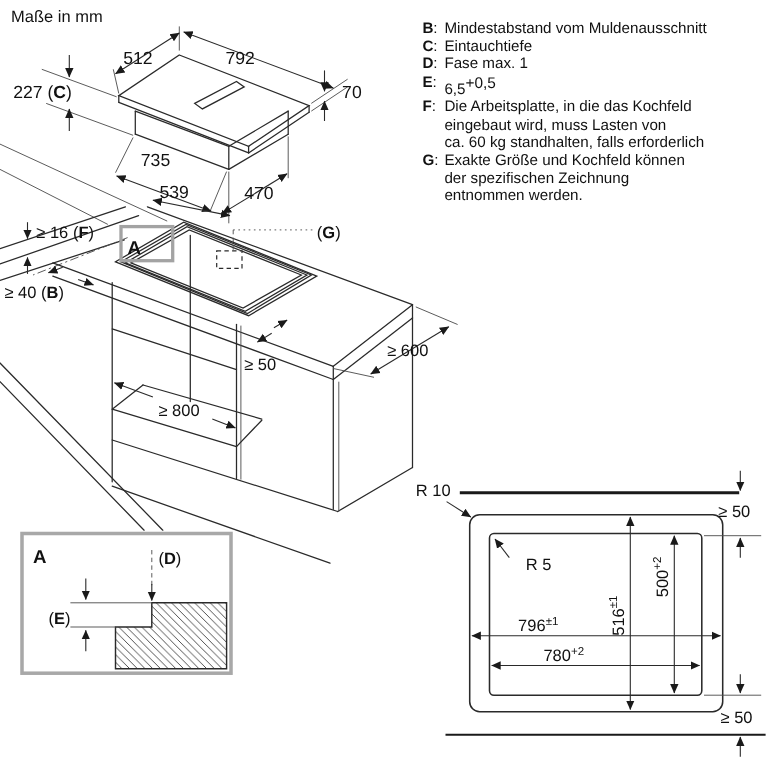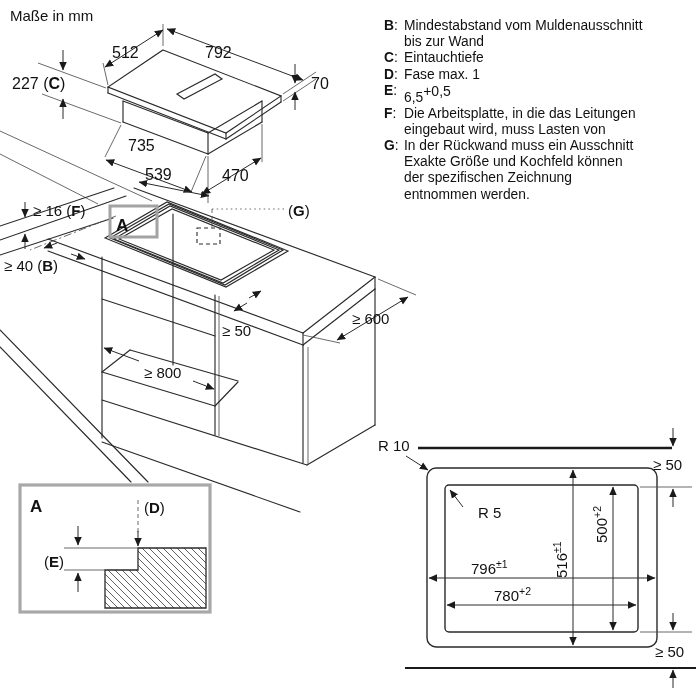--- a/index.html
+++ b/index.html
@@ -26,42 +26,41 @@
 <body>
 
 <div id="page">
 
   <div id="title">Maße in mm</div>
 
   <div id="legend">
     <div class="leg-item">
       <span class="leg-key"><b>B</b><span>:</span></span>
       <div>Mindestabstand vom Muldenausschnitt</div>
-      <div>bis zur Wand</div>
     </div>
     <div class="leg-item">
       <span class="leg-key"><b>C</b><span>:</span></span>
       <div>Eintauchtiefe</div>
     </div>
     <div class="leg-item">
       <span class="leg-key"><b>D</b><span>:</span></span>
       <div>Fase max. 1</div>
     </div>
     <div class="leg-item">
       <span class="leg-key"><b>E</b><span>:</span></span>
       <div><span>6,5</span><sup>+0,5</sup></div>
     </div>
     <div class="leg-item">
       <span class="leg-key"><b>F</b><span>:</span></span>
-      <div>Die Arbeitsplatte, in die das Leitungen</div>
+      <div>Die Arbeitsplatte, in die das Kochfeld</div>
       <div>eingebaut wird, muss Lasten von</div>
+      <div>ca. 60 kg standhalten, falls erforderlich</div>
     </div>
     <div class="leg-item">
       <span class="leg-key"><b>G</b><span>:</span></span>
-      <div>In der Rückwand muss ein Ausschnitt</div>
       <div>Exakte Größe und Kochfeld können</div>
       <div>der spezifischen Zeichnung</div>
       <div>entnommen werden.</div>
     </div>
   </div>
 
   <svg width="700" height="700" viewBox="0 0 700 700">
     <defs>
       <marker id="ah" viewBox="0 0 10 10" refX="8.6" refY="5" markerUnits="userSpaceOnUse" markerWidth="9.5" markerHeight="9.5" orient="auto-start-reverse">
         <path d="M0,1 L9,5 L0,9 z" fill="#1a1a1a"></path>

